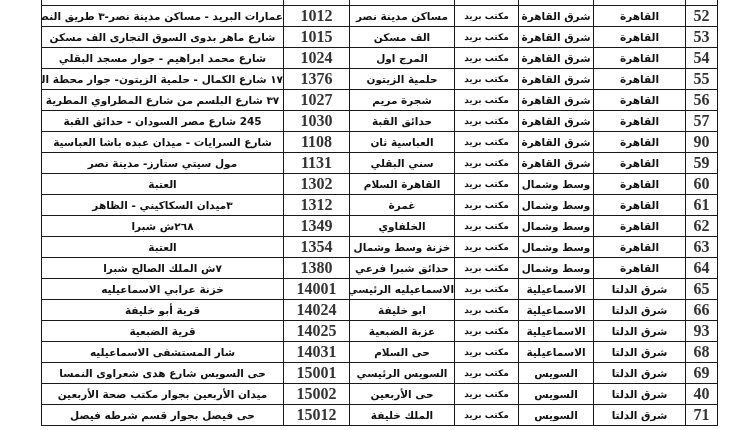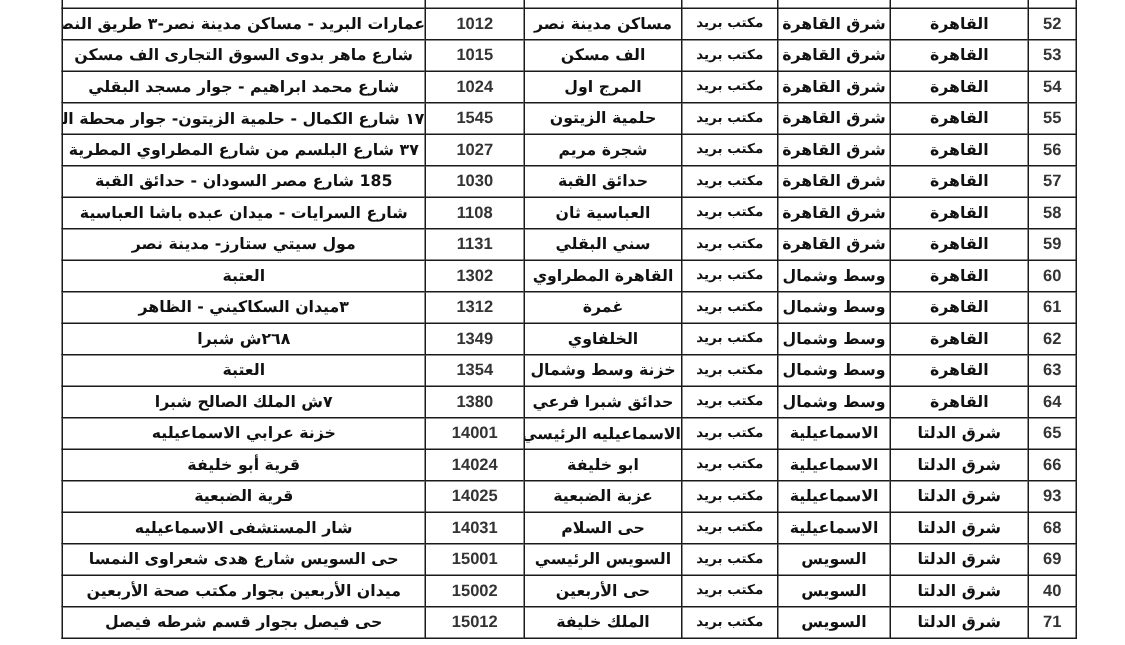--- a/index.html
+++ b/index.html
@@ -3,21 +3,21 @@
 <meta charset="utf-8">
 <style>
   html, body { margin: 0; padding: 0; background: #ffffff; }
   body { width: 750px; height: 430px; overflow: hidden; position: relative;
          font-family: "DejaVu Sans", sans-serif; }
   .table-wrap { position: absolute; left: 41px; top: -16px; width: 676px; }
   table { border-collapse: collapse; width: 676px; table-layout: fixed; direction: rtl; }
   td { border: 1.5px solid #1a1a1a; height: 20px; padding: 0; text-align: center;
        font-size: 10.5px; color: #111; white-space: nowrap; overflow: hidden;
        font-weight: bold; line-height: 20px; }
-  td.num { font-family: Liberation Sans, sans-serif; font-size: 11px; color: #333; }
+  td.num { font-family: Liberation Serif, serif; font-size: 16px; color: #333; }
   td.small { font-size: 9px; }
   col.c-idx { width: 32px; }
   col.c-gov { width: 92px; }
   col.c-zone { width: 75px; }
   col.c-type { width: 64px; }
   col.c-name { width: 105px; }
   col.c-code { width: 66px; }
   col.c-addr { width: 242px; }
 </style>
 </head>
@@ -70,43 +70,43 @@
           <td>المرج اول</td>
           <td class="num">1024</td>
           <td>شارع محمد ابراهيم - جوار مسجد البقلي</td>
         </tr>
         <tr>
           <td class="num">55</td>
           <td>القاهرة</td>
           <td>شرق القاهرة</td>
           <td class="small">مكتب بريد</td>
           <td>حلمية الزيتون</td>
-          <td class="num">1545</td>
+          <td class="num">1376</td>
           <td>١٧ شارع الكمال - حلمية الزيتون- جوار محطة المترو</td>
         </tr>
         <tr>
           <td class="num">56</td>
           <td>القاهرة</td>
           <td>شرق القاهرة</td>
           <td class="small">مكتب بريد</td>
           <td>شجرة مريم</td>
           <td class="num">1027</td>
           <td>٣٧ شارع البلسم من شارع المطراوي المطرية</td>
         </tr>
         <tr>
           <td class="num">57</td>
           <td>القاهرة</td>
           <td>شرق القاهرة</td>
           <td class="small">مكتب بريد</td>
           <td>حدائق القبة</td>
           <td class="num">1030</td>
-          <td>185 شارع مصر السودان - حدائق القبة</td>
-        </tr>
-        <tr>
-          <td class="num">58</td>
+          <td>245 شارع مصر السودان - حدائق القبة</td>
+        </tr>
+        <tr>
+          <td class="num">90</td>
           <td>القاهرة</td>
           <td>شرق القاهرة</td>
           <td class="small">مكتب بريد</td>
           <td>العباسية ثان</td>
           <td class="num">1108</td>
           <td>شارع السرايات - ميدان عبده باشا العباسية</td>
         </tr>
         <tr>
           <td class="num">59</td>
           <td>القاهرة</td>
@@ -114,21 +114,21 @@
           <td class="small">مكتب بريد</td>
           <td>سني البقلي</td>
           <td class="num">1131</td>
           <td>مول سيتي ستارز- مدينة نصر</td>
         </tr>
         <tr>
           <td class="num">60</td>
           <td>القاهرة</td>
           <td>وسط وشمال</td>
           <td class="small">مكتب بريد</td>
-          <td>القاهرة المطراوي</td>
+          <td>القاهرة السلام</td>
           <td class="num">1302</td>
           <td>العتبة</td>
         </tr>
         <tr>
           <td class="num">61</td>
           <td>القاهرة</td>
           <td>وسط وشمال</td>
           <td class="small">مكتب بريد</td>
           <td>غمرة</td>
           <td class="num">1312</td>

